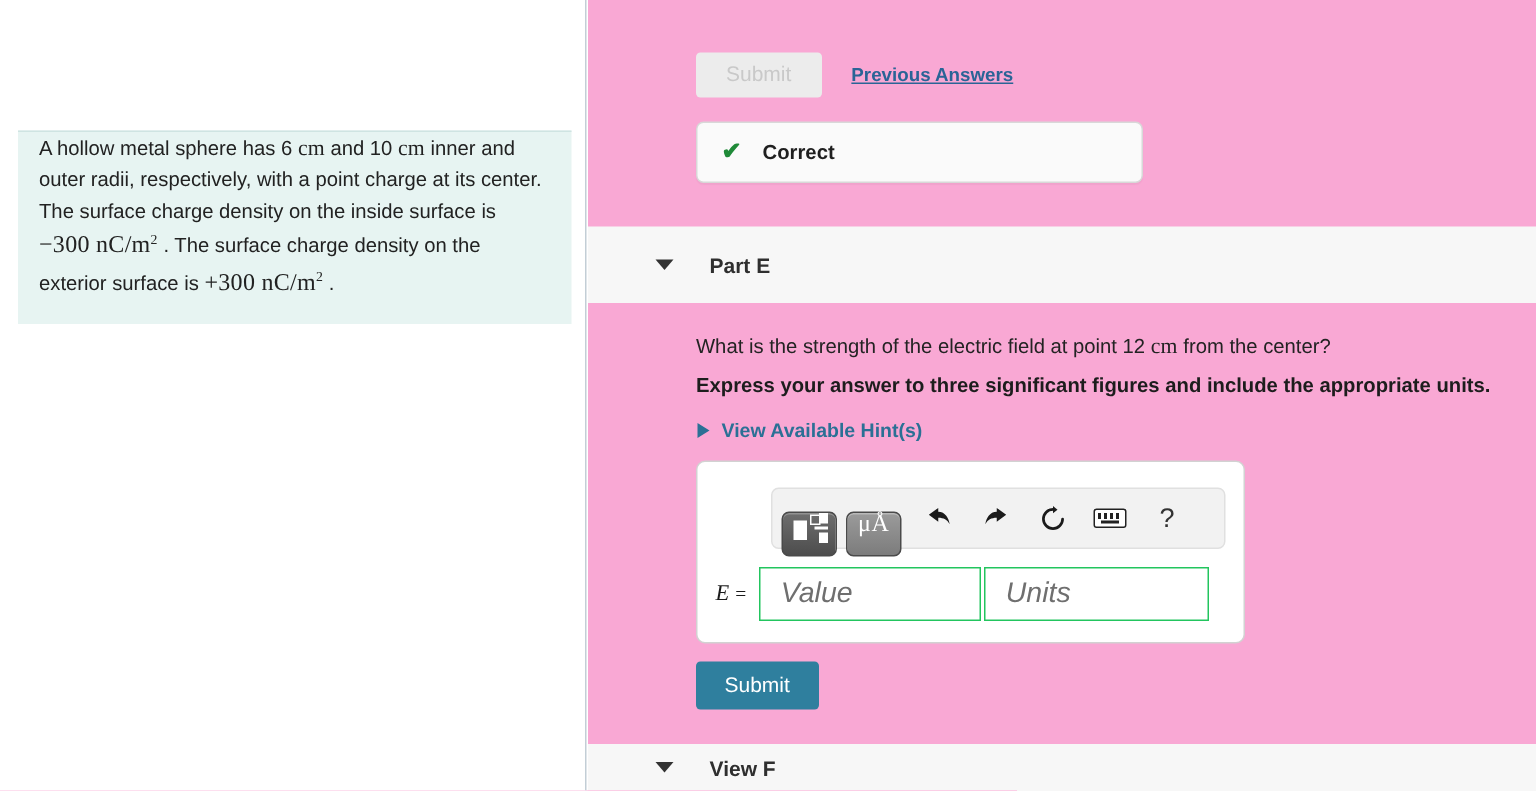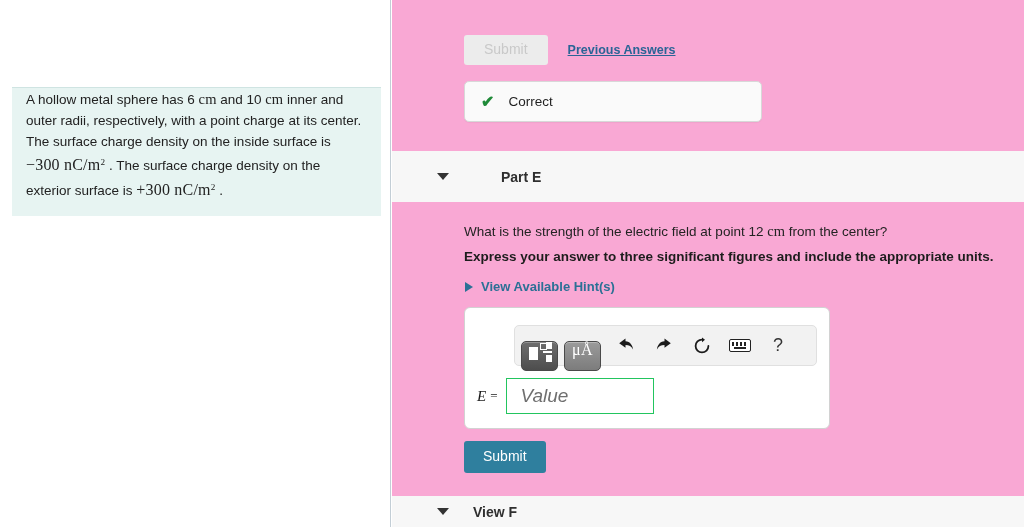--- a/index.html
+++ b/index.html
@@ -119,37 +119,37 @@
     box-shadow: 0 1px 1px rgba(0,0,0,.04);
   }
   .check {
     color: #1f8a38;
     font-size: 16px;
     font-weight: bold;
     margin-right: 14px;
     line-height: 1;
   }
   .correct-label {
-    font-weight: normal;
+    font-weight: bold;
     font-size: 13.5px;
     color: #1f1f1f;
   }
 
   
   .part-header {
     position: absolute;
     left: 0;
     width: 632px;
     height: 51px;
     background: #f7f7f7;
     display: flex;
     align-items: center;
     box-sizing: border-box;
   }
-  .part-header.e { top: 151px; gap: 28px; }
+  .part-header.e { top: 151px; }
   .part-header.f { top: 496px; height: 31px; }
   .caret {
     width: 0; height: 0;
     border-left: 6px solid transparent;
     border-right: 6px solid transparent;
     border-top: 7px solid #333;
     margin-left: 45px;
     margin-right: 24px;
     cursor: pointer;
   }
@@ -435,20 +435,21 @@
         <div class="tb-plain">
           <span class="kbd"></span>
         </div>
         <div class="tb-plain help">?</div>
       </div>
 
       <div class="input-row">
         <span class="eq-label">E</span>
         <span class="eq-sign">=</span>
         <input class="ans-input value" type="text" placeholder="Value" style="">
+        <input class="ans-input units" type="text" placeholder="Units" style="">
       </div>
     </div>
 
     <button class="btn-submit">Submit</button>
 
     <div class="part-header f">
       <span class="caret"></span>
       <span class="part-title">View F</span>
     </div>
 

